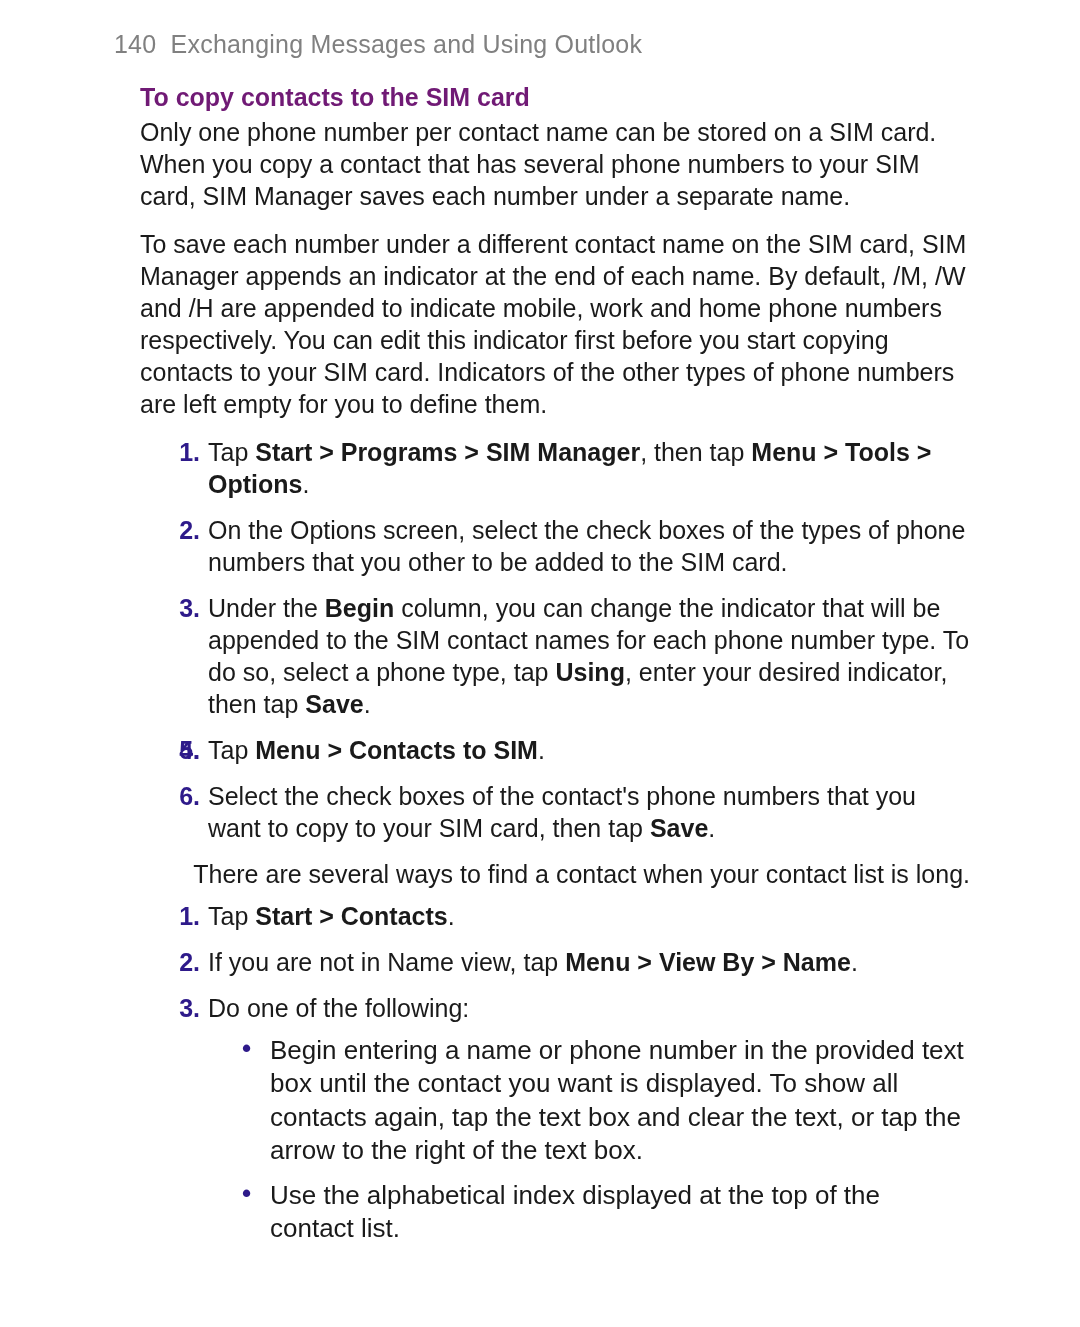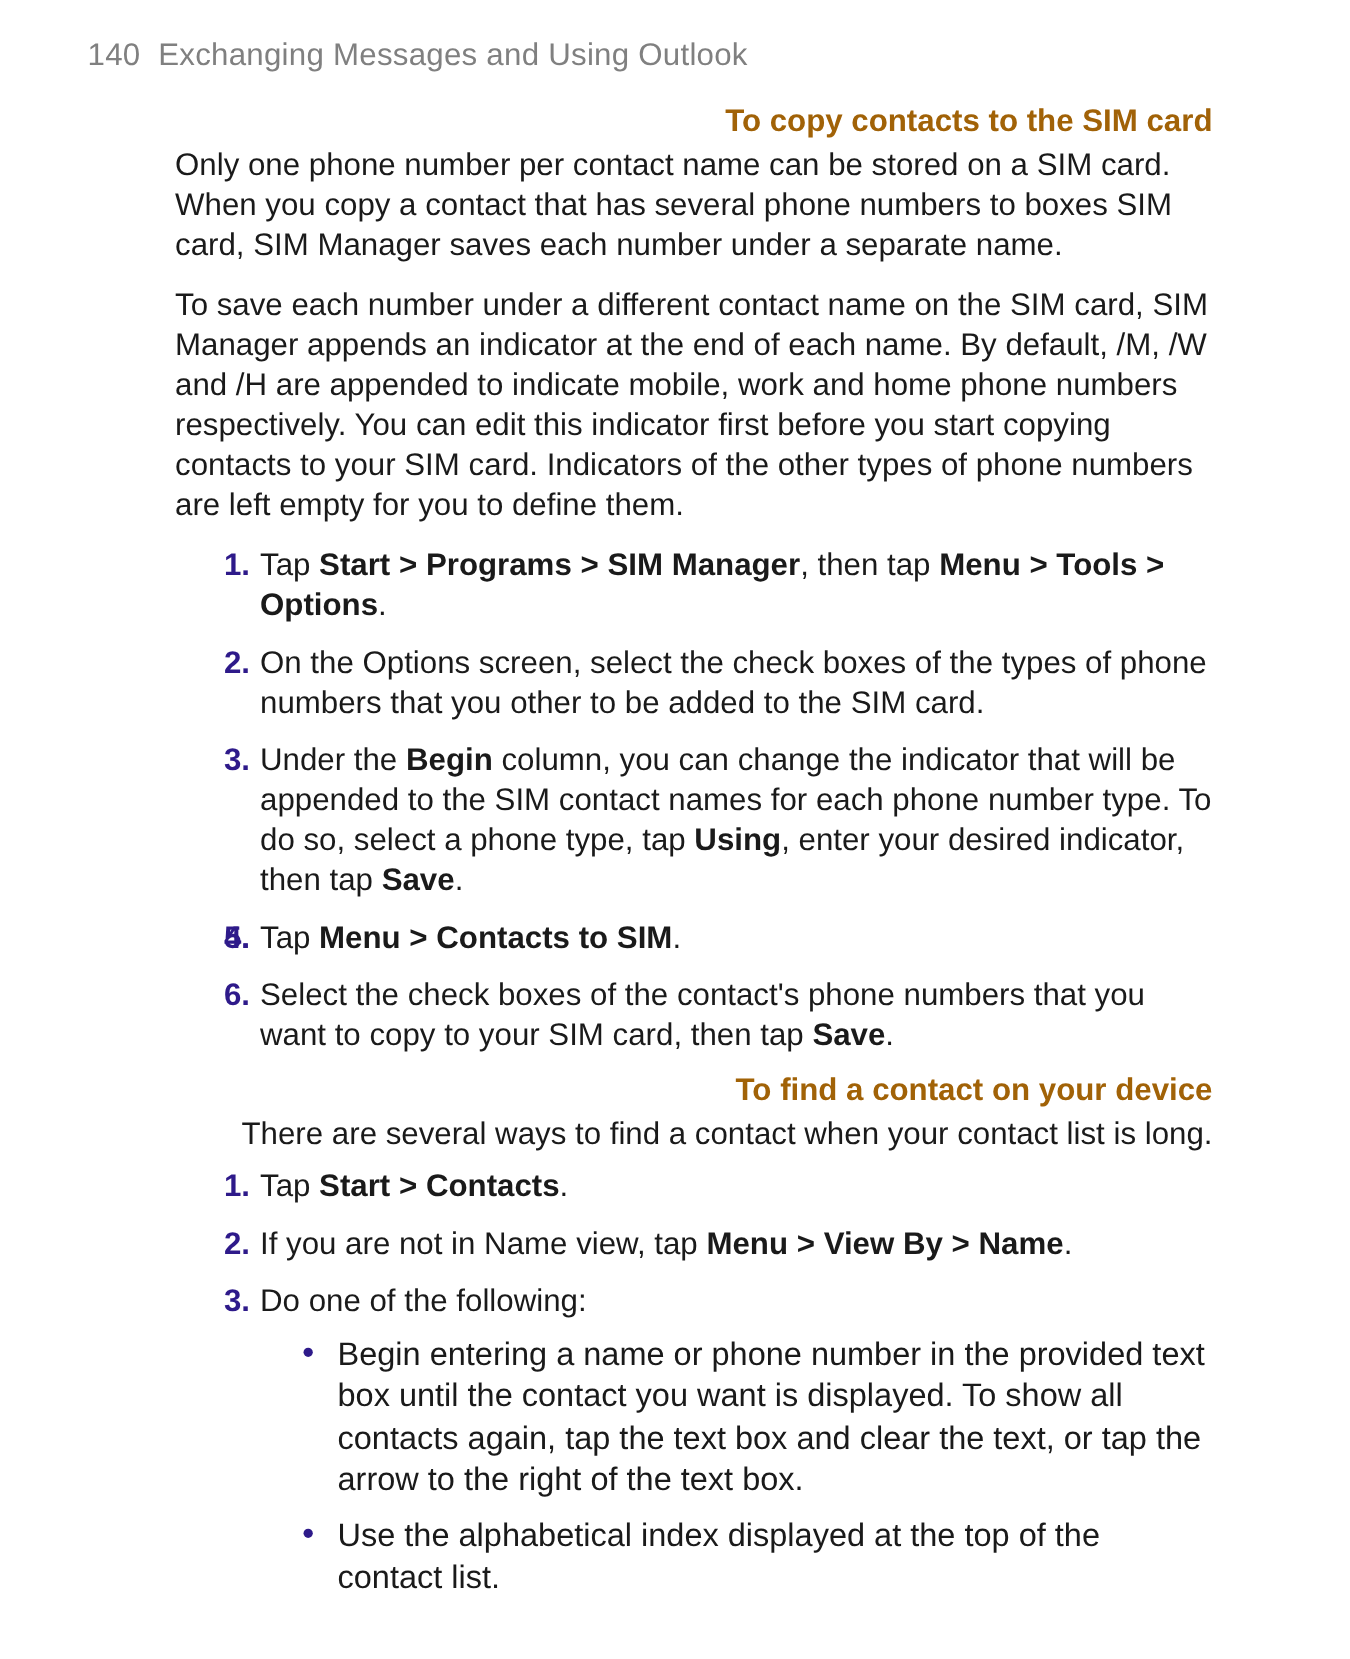--- a/index.html
+++ b/index.html
@@ -17,30 +17,30 @@
     width: 1080px;
     min-height: 1327px;
     box-sizing: border-box;
     padding: 30px 110px 60px 70px;
   }
   .running-head {
     color: #808080;
     font-size: 25px;
     letter-spacing: 0.2px;
     margin-bottom: 24px;
+    margin-left: 44px;
   }
   .section {
     padding-left: 70px;
   }
   .sec-title {
-    color: #a16207;
+    color: #701a75;
     font-weight: 700;
     font-size: 25px;
     margin: 10px 0 4px 0;
-    text-align: right;
   }
   .para {
     font-size: 25px;
     line-height: 1.28;
     margin: 0 0 16px 0;
   }
   .para2 {
     font-size: 25px;
     line-height: 1.28;
     margin: 0 0 10px 0;
@@ -95,35 +95,34 @@
 <body>
 
 <div class="page">
 
   <div class="running-head">
     <span>140</span>&nbsp;&nbsp;<span>Exchanging Messages and Using Outlook</span>
   </div>
 
   <div class="section">
     <div class="sec-title">To copy contacts to the SIM card</div>
-    <p class="para">Only one phone number per contact name can be stored on a SIM card. When you copy a contact that has several phone numbers to boxes SIM card, SIM Manager saves each number under a separate name.</p>
+    <p class="para">Only one phone number per contact name can be stored on a SIM card. When you copy a contact that has several phone numbers to your SIM card, SIM Manager saves each number under a separate name.</p>
     <p class="para">To save each number under a different contact name on the SIM card, SIM Manager appends an indicator at the end of each name. By default, /M, /W and /H are appended to indicate mobile, work and home phone numbers respectively. You can edit this indicator first before you start copying contacts to your SIM card. Indicators of the other types of phone numbers are left empty for you to define them.</p>
 
     <ol class="steps">
       <li><span class="num">1.</span><span>Tap <b>Start &gt; Programs &gt; SIM Manager</b>, then tap <b>Menu &gt; Tools &gt; Options</b>.</span></li>
       <li><span class="num">2.</span><span>On the Options screen, select the check boxes of the types of phone numbers that you other to be added to the SIM card.</span></li>
       <li><span class="num">3.</span><span>Under the <b>Begin</b> column, you can change the indicator that will be appended to the SIM contact names for each phone number type. To do so, select a phone type, tap <b>Using</b>, enter your desired indicator, then tap <b>Save</b>.</span></li>
       <li><span class="num">4.</span></li>
       <li><span class="num">5.</span><span>Tap <b>Menu &gt; Contacts to SIM</b>.</span></li>
       <li><span class="num">6.</span><span>Select the check boxes of the contact's phone numbers that you want to copy to your SIM card, then tap <b>Save</b>.</span></li>
     </ol>
   </div>
 
   <div class="section" style="padding-left:70px; margin-top:6px;">
-    <div class="sec-title">To find a contact on your device</div>
     <p class="para2">There are several ways to find a contact when your contact list is long.</p>
 
     <ol class="steps">
       <li><span class="num">1.</span><span>Tap <b>Start &gt; Contacts</b>.</span></li>
       <li><span class="num">2.</span><span>If you are not in Name view, tap <b>Menu &gt; View By &gt; Name</b>.</span></li>
       <li><span class="num">3.</span><span>Do one of the following:</span>
         <ul class="bullets">
           <li>Begin entering a name or phone number in the provided text box until the contact you want is displayed. To show all contacts again, tap the text box and clear the text, or tap the arrow to the right of the text box.</li>
           <li>Use the alphabetical index displayed at the top of the contact list.</li>
         </ul>

